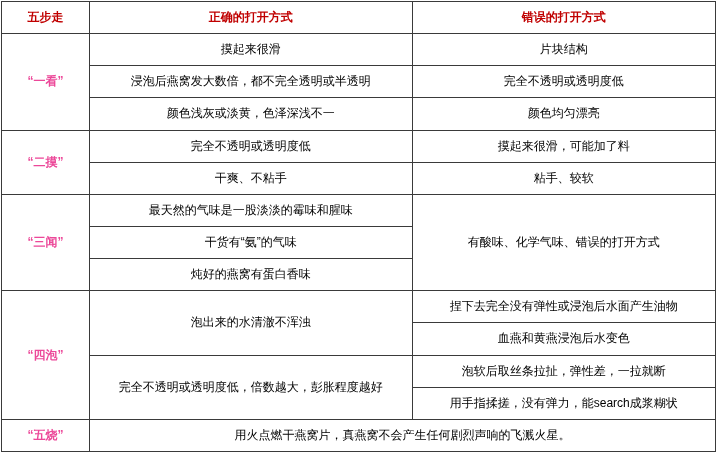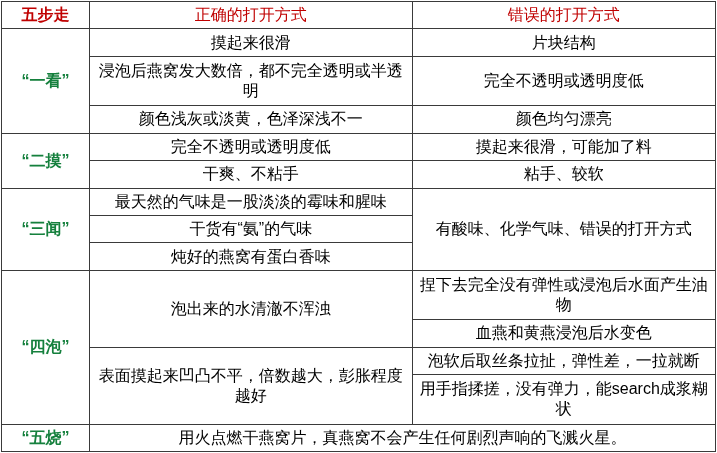--- a/index.html
+++ b/index.html
@@ -24,44 +24,44 @@
     width: 715px;
     height: 451px;
     border-collapse: collapse;
     table-layout: fixed;
     margin: 1px 0 0 1px;
   }
   table.grid td {
     border: 1px solid #3a3a3a;
     text-align: center;
     vertical-align: middle;
-    font-size: 16px;
+    font-size: 12px;
     line-height: 1.25;
     padding: 2px 4px;
     box-sizing: border-box;
     word-break: break-all;
   }
   .col-step { width: 88px; }
   .col-right { width: 322px; }
   .col-wrong { width: 303px; }
 
   .hdr {
-    font-weight: normal;
+    font-weight: bold;
     font-size: 14px;
     color: #c00000;
   }
   .hdr-step {
     font-weight: bold;
     font-size: 14px;
     color: #c00000;
   }
   .step {
     font-weight: bold;
     font-size: 14px;
-    color: #15803d;
+    color: #ec4899;
   }
   .last-row td {
     font-size: 12.5px;
   }
 </style>
 </head>
 <body>
 
 <div class="sheet">
   <table class="grid">
@@ -116,21 +116,21 @@
 
       <tr>
         <td class="step" rowspan="4">“四泡”</td>
         <td rowspan="2">泡出来的水清澈不浑浊</td>
         <td>捏下去完全没有弹性或浸泡后水面产生油物</td>
       </tr>
       <tr>
         <td>血燕和黄燕浸泡后水变色</td>
       </tr>
       <tr>
-        <td rowspan="2">表面摸起来凹凸不平，倍数越大，彭胀程度越好</td>
+        <td rowspan="2">完全不透明或透明度低，倍数越大，彭胀程度越好</td>
         <td>泡软后取丝条拉扯，弹性差，一拉就断</td>
       </tr>
       <tr>
         <td>用手指揉搓，没有弹力，能search成浆糊状</td>
       </tr>
 
       <tr class="last-row">
         <td class="step">“五烧”</td>
         <td colspan="2">用火点燃干燕窝片，真燕窝不会产生任何剧烈声响的飞溅火星。</td>
       </tr>

